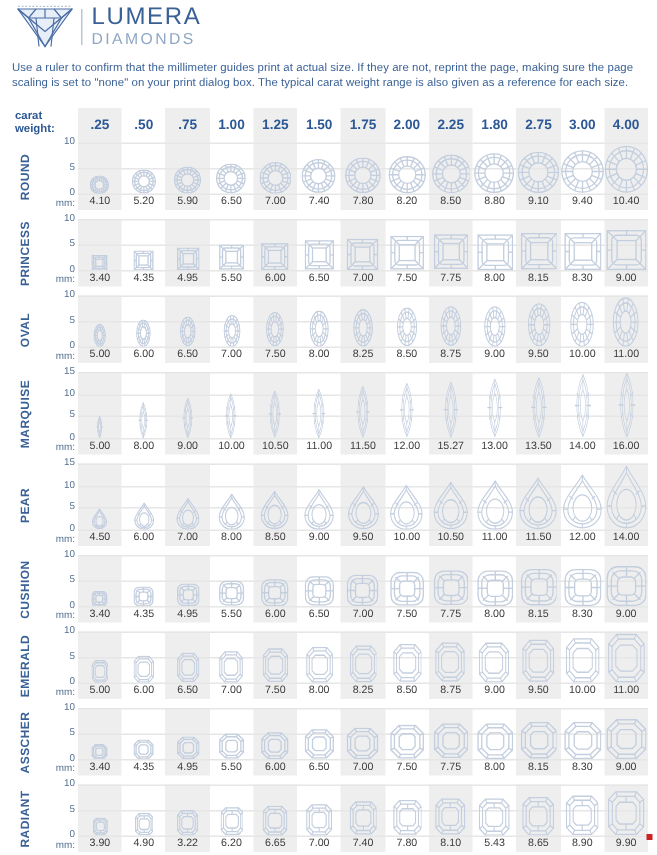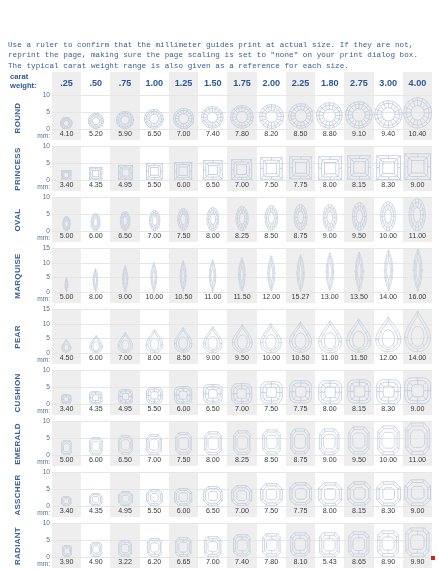--- a/index.html
+++ b/index.html
@@ -19,21 +19,21 @@
   .logo-l1{font-size:16px;letter-spacing:1.1px;color:#3a6196;font-weight:400;}
   .logo-l2{font-size:10.5px;letter-spacing:1.6px;color:#8fa6c4;margin-top:1px;}
   .chart-title{position:absolute;right:8px;top:9px;font-size:13.5px;
     letter-spacing:.9px;color:#3a6196;}
 
   
   .intro{position:absolute;left:8px;top:38px;width:424px;}
   .intro-head{font-size:10.4px;font-weight:bold;color:#2c5896;letter-spacing:-.05px;
     line-height:12px;white-space:nowrap;}
   .intro-body{font-size:7.6px;color:#3a6196;line-height:10.4px;margin-top:2px;
-    letter-spacing:.05px;font-family:Liberation Mono, monospace;}
+    letter-spacing:.05px;}
 
   
   .grid{position:absolute;left:8px;top:72px;width:424px;}
   .row{display:flex;position:relative;}
 
   .lbl-col{width:18px;flex:0 0 18px;position:relative;}
   .shape-name{position:absolute;left:50%;top:50%;
     transform:translate(-50%,-50%) rotate(-90deg);
     transform-origin:center center;white-space:nowrap;
     font-size:8px;font-weight:bold;color:#3a6196;letter-spacing:.3px;}
@@ -74,20 +74,40 @@
     font-size:7.6px;color:#2c5896;letter-spacing:.1px;}
   .redmark{position:absolute;right:3px;bottom:10px;width:4px;height:4px;
     background:#cc2222;}
 </style>
 </head>
 <body>
 
 <div id="page">
 
   <div class="header">
+    <div class="logo-wrap">
+      <svg class="logo-mark" viewBox="0 0 42 30">
+        <g fill="none" stroke="#4a6fa5" stroke-width="0.8">
+          <path d="M3 3 L39 3 L21 28 Z" fill="#e8eef7"></path>
+          <path d="M3 3 L10 9 L32 9 L39 3"></path>
+          <path d="M10 9 L21 28 L32 9"></path>
+          <path d="M10 9 L15 3 M32 9 L27 3 M21 3 L21 9"></path>
+          <path d="M10 9 L21 18 L32 9 M3 3 L21 18 M39 3 L21 18"></path>
+          <path d="M15 9 L17 28 M27 9 L25 28"></path>
+        </g>
+        <g stroke="#8fa6c4" stroke-width="0.6" stroke-dasharray="1.2 1.2" fill="none">
+          <path d="M3 1.2 L39 1.2"></path>
+        </g>
+      </svg>
+      <div class="logo-div"></div>
+      <div class="logo-text">
+        <div class="logo-l1">LUMERA</div>
+        <div class="logo-l2">DIAMONDS</div>
+      </div>
+    </div>
   </div>
 
   <div class="intro">
     <div class="intro-body">Use a ruler to confirm that the millimeter guides print at actual size.  If they are not, reprint the page, making sure the page scaling is set to "none" on your print dialog box.  The typical carat weight range is also given as a reference for each size.</div>
   </div>
 
   <div class="grid">
 
     <div class="head-row">
       <div class="head-label">

